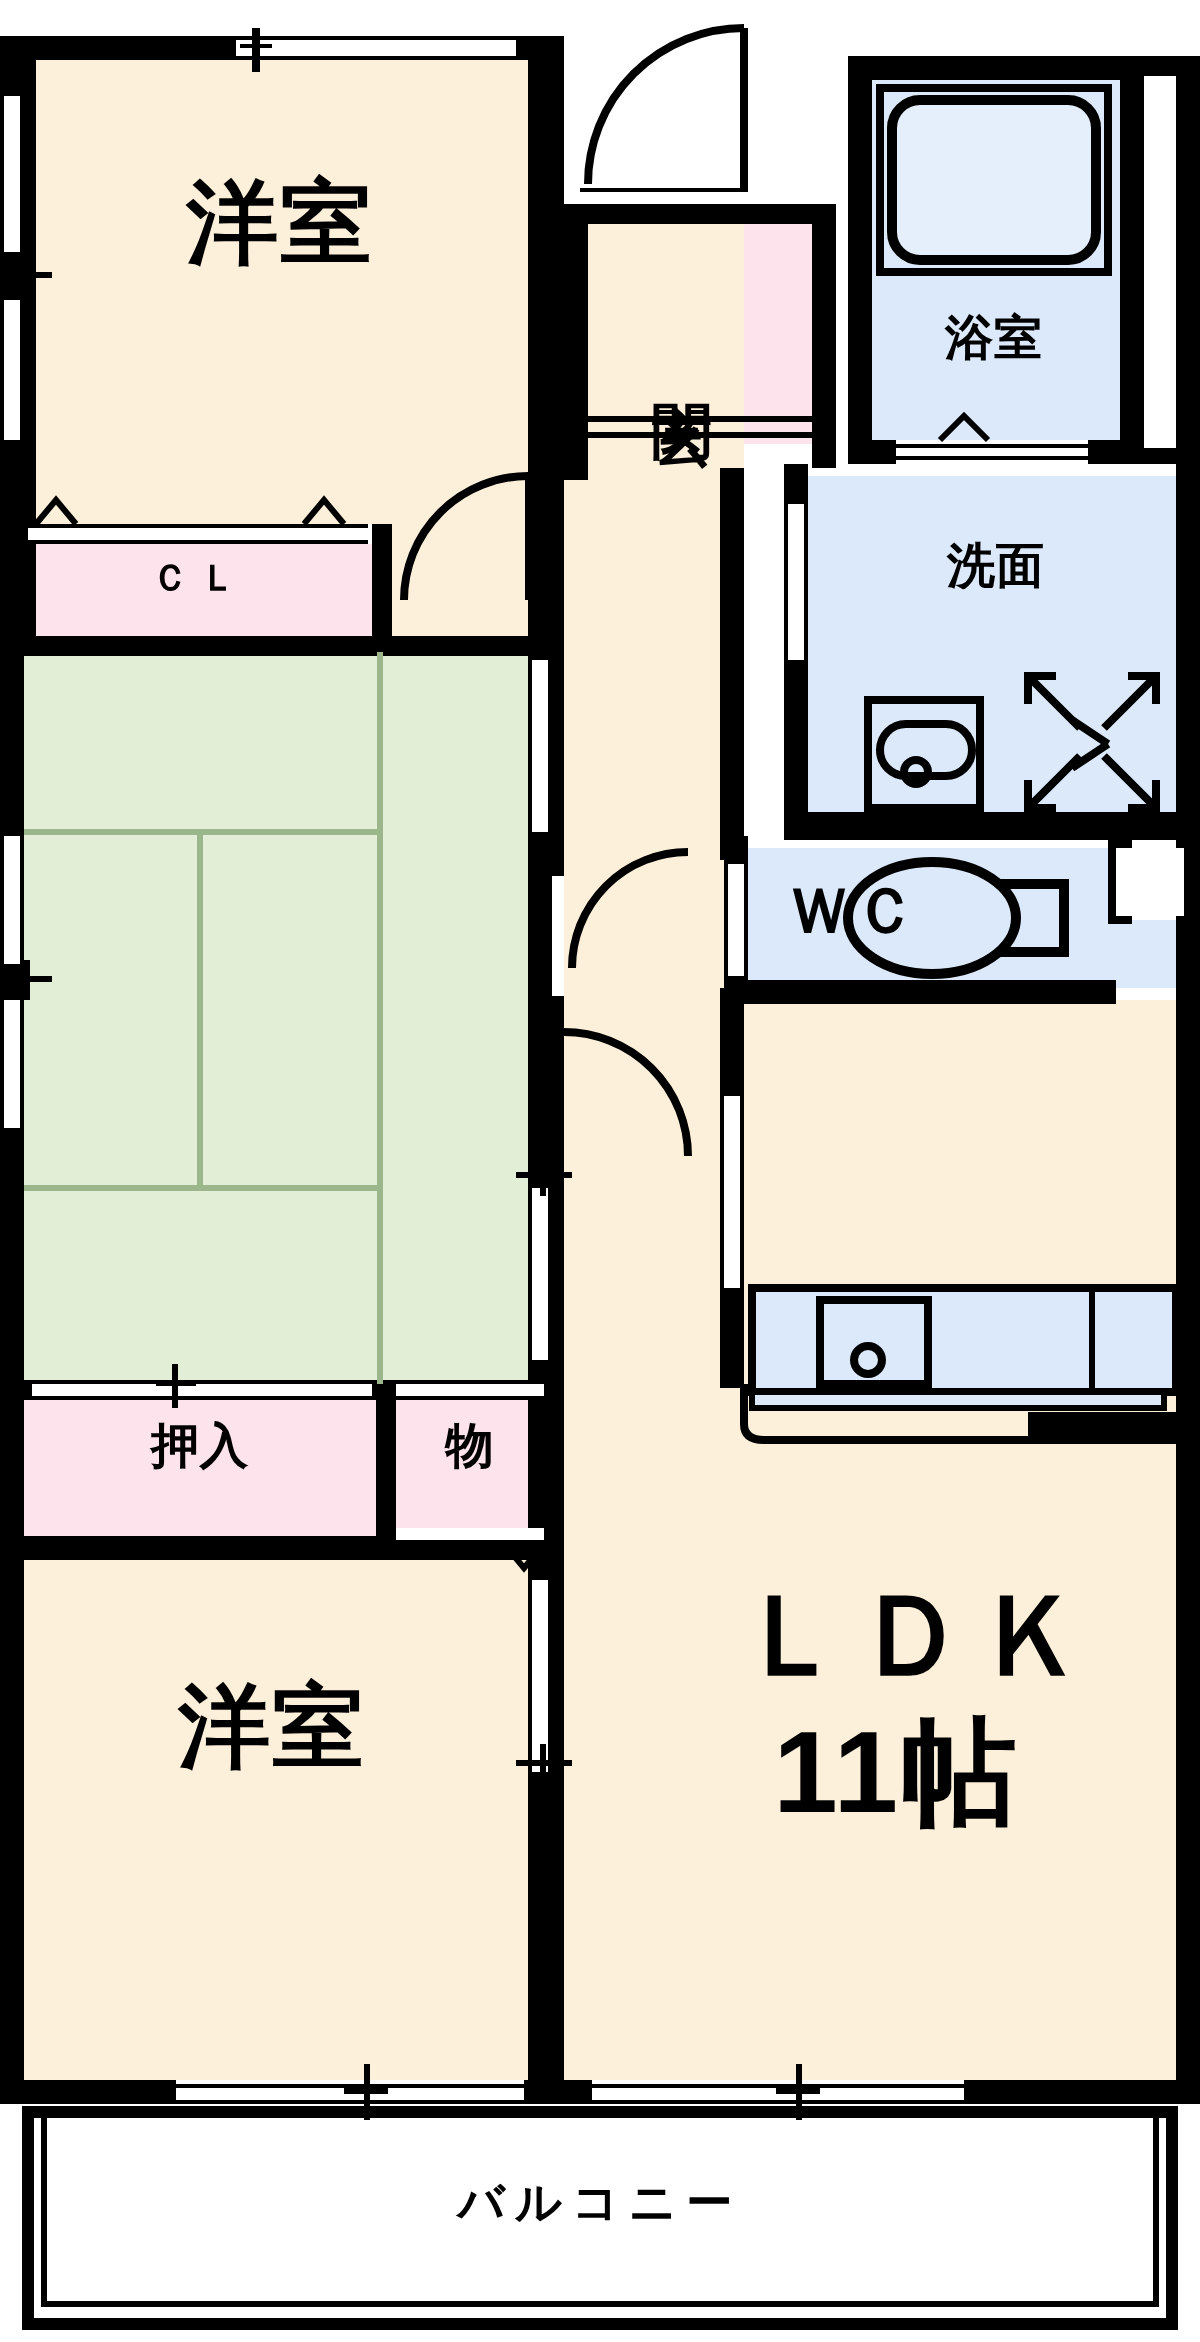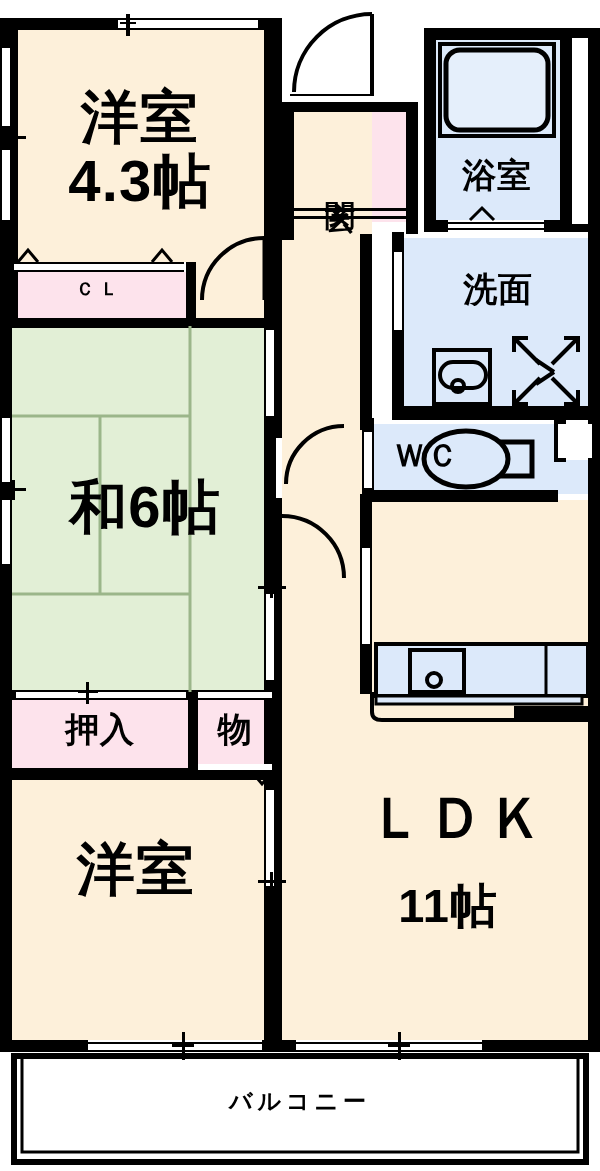--- a/index.html
+++ b/index.html
@@ -1,22 +1,22 @@
 <!DOCTYPE html>
 <html><head>
 <meta charset="utf-8">
 <style>
   html,body{margin:0;padding:0;background:#ffffff;}
   body{font-family:"Liberation Sans","DejaVu Sans",sans-serif;}
   #plan{position:relative;width:600px;height:1171px;background:#ffffff;overflow:hidden;}
   .rect{position:absolute;box-sizing:border-box;}
   .label{position:absolute;color:#000;font-weight:700;line-height:1.0;white-space:nowrap;
          text-align:center;letter-spacing:0.02em;}
-  .lbl-big{font-size:58px;}
-  .lbl-mid{font-size:34px;}
+  .lbl-big{font-size:46px;}
+  .lbl-mid{font-size:24px;}
   .lbl-sm{font-size:18px;}
   .lbl-lat{font-size:23px;letter-spacing:5px;}
   svg.ovl{position:absolute;left:0;top:0;width:600px;height:1171px;pointer-events:none;}
 </style>
 </head>
 <body>
 
 <div id="plan">
 
   <div class="rect" style="left:18px;top:22px;width:246px;height:240px;background:#FDF0DA;"></div>
@@ -291,39 +291,37 @@
     </g>
 
     <g fill="#000">
       <rect x="514" y="706" width="78" height="12"></rect>
     </g>
     <path d="M372 692 L372 712 Q372 720 382 720 L588 720" fill="none" stroke="#000" stroke-width="4"></path>
 
   </svg>
 
   <div class="label lbl-big" style="left:70px;top:88px;width:140px;">洋室</div>
-  <div class="label lbl-big" style="left:50px;top:152px;width:180px;">4.3帖</div>
 
   <div class="label lbl-sm" style="left:48px;top:280px;width:104px;letter-spacing:6px;">ＣＬ</div>
 
-  <div class="label lbl-big" style="left:50px;top:478px;width:190px;">和6帖</div>
 
   <div class="label lbl-mid" style="left:42px;top:712px;width:116px;">押入</div>
 
   <div class="label lbl-mid" style="left:206px;top:712px;width:58px;">物</div>
 
   <div class="label lbl-big" style="left:66px;top:840px;width:140px;">洋室</div>
 
   <div class="label lbl-sm" style="left:300px;top:132px;width:62px;font-size:30px;line-height:1.45;
               writing-mode:vertical-rl;text-orientation:upright;height:92px;">玄関</div>
 
   <div class="label lbl-mid" style="left:444px;top:158px;width:106px;">浴室</div>
 
   <div class="label lbl-mid" style="left:444px;top:272px;width:108px;">洗面</div>
 
   <div class="label lbl-mid" style="left:386px;top:440px;width:82px;font-size:31px;letter-spacing:2px;">ＷＣ</div>
 
   <div class="label" style="left:368px;top:790px;width:160px;font-size:56px;letter-spacing:4px;">ＬＤＫ</div>
-  <div class="label" style="left:358px;top:882px;width:180px;font-size:47px;">11帖</div>
+  <div class="label" style="left:358px;top:858px;width:180px;font-size:58px;">11帖</div>
 
   <div class="label lbl-lat" style="left:150px;top:1090px;width:300px;">バルコニー</div>
 
 </div>
 
 </body></html>

